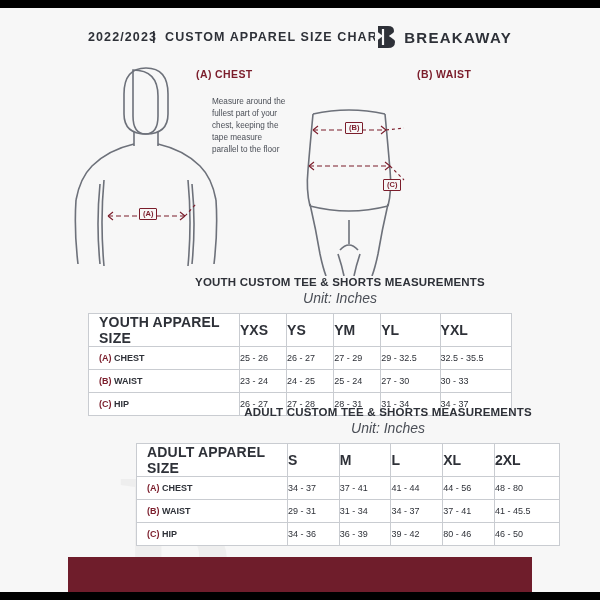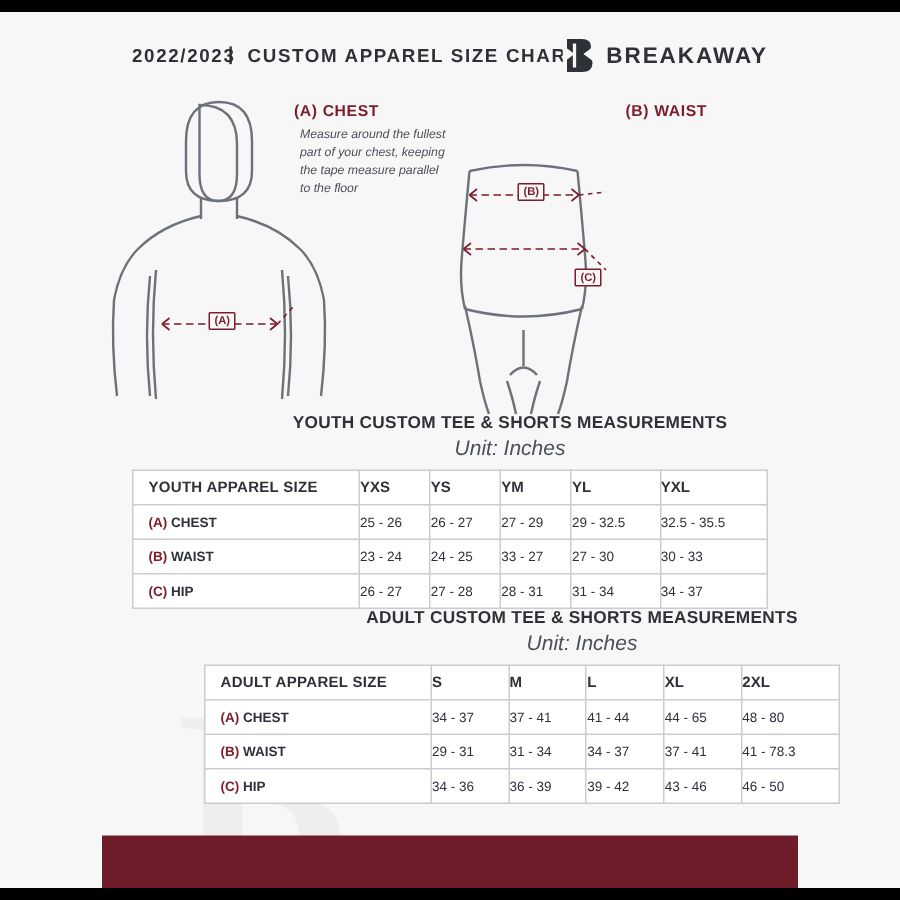--- a/index.html
+++ b/index.html
@@ -116,22 +116,21 @@
     font-size: 10.5px;
     font-weight: bold;
     color: #7b1d2b;
     letter-spacing: 0.4px;
     margin: 0 0 4px 0;
   }
   .callout-body {
     font-size: 8.2px;
     line-height: 1.45;
     color: #4b4f57;
-    font-style: italic;
-    margin: 4px;
+    margin: 16px;
   }
   .callout-chest {
     position: absolute;
     left: 196px;
     top: 14px;
     width: 108px;
   }
   .callout-waist {
     position: absolute;
     left: 417px;
@@ -190,21 +189,21 @@
     font-weight: normal;
     padding: 0;
   }
   th.rowhead, td.rowhead {
     text-align: left;
     padding-left: 10px;
     width: 140px;
   }
   th {
     font-weight: bold;
-    font-size: 10px;
+    font-size: 14px;
   }
   th.rowhead {
     letter-spacing: 0.2px;
   }
   .lbl {
     color: #7b1d2b;
     font-weight: bold;
   }
   .rowlabel {
     font-weight: bold;
@@ -341,21 +340,21 @@
             <td>29 - 32.5</td>
             <td>32.5 - 35.5</td>
           </tr>
           <tr>
             <td class="rowhead">
               <span class="lbl">(B)</span>
               <span class="rowlabel">WAIST</span>
             </td>
             <td>23 - 24</td>
             <td>24 - 25</td>
-            <td>33 - 27</td>
+            <td>25 - 24</td>
             <td>27 - 30</td>
             <td>30 - 33</td>
           </tr>
           <tr>
             <td class="rowhead">
               <span class="lbl">(C)</span>
               <span class="rowlabel">HIP</span>
             </td>
             <td>26 - 27</td>
             <td>27 - 28</td>
@@ -383,43 +382,43 @@
         </thead>
         <tbody>
           <tr>
             <td class="rowhead">
               <span class="lbl">(A)</span>
               <span class="rowlabel">CHEST</span>
             </td>
             <td>34 - 37</td>
             <td>37 - 41</td>
             <td>41 - 44</td>
-            <td>44 - 65</td>
+            <td>44 - 56</td>
             <td>48 - 80</td>
           </tr>
           <tr>
             <td class="rowhead">
               <span class="lbl">(B)</span>
               <span class="rowlabel">WAIST</span>
             </td>
             <td>29 - 31</td>
             <td>31 - 34</td>
             <td>34 - 37</td>
             <td>37 - 41</td>
-            <td>41 - 78.3</td>
+            <td>41 - 45.5</td>
           </tr>
           <tr>
             <td class="rowhead">
               <span class="lbl">(C)</span>
               <span class="rowlabel">HIP</span>
             </td>
             <td>34 - 36</td>
             <td>36 - 39</td>
             <td>39 - 42</td>
-            <td>43 - 46</td>
+            <td>80 - 46</td>
             <td>46 - 50</td>
           </tr>
         </tbody>
       </table>
     </div>
 
     <div class="footer-band"></div>
   </div>
 </div>
 

